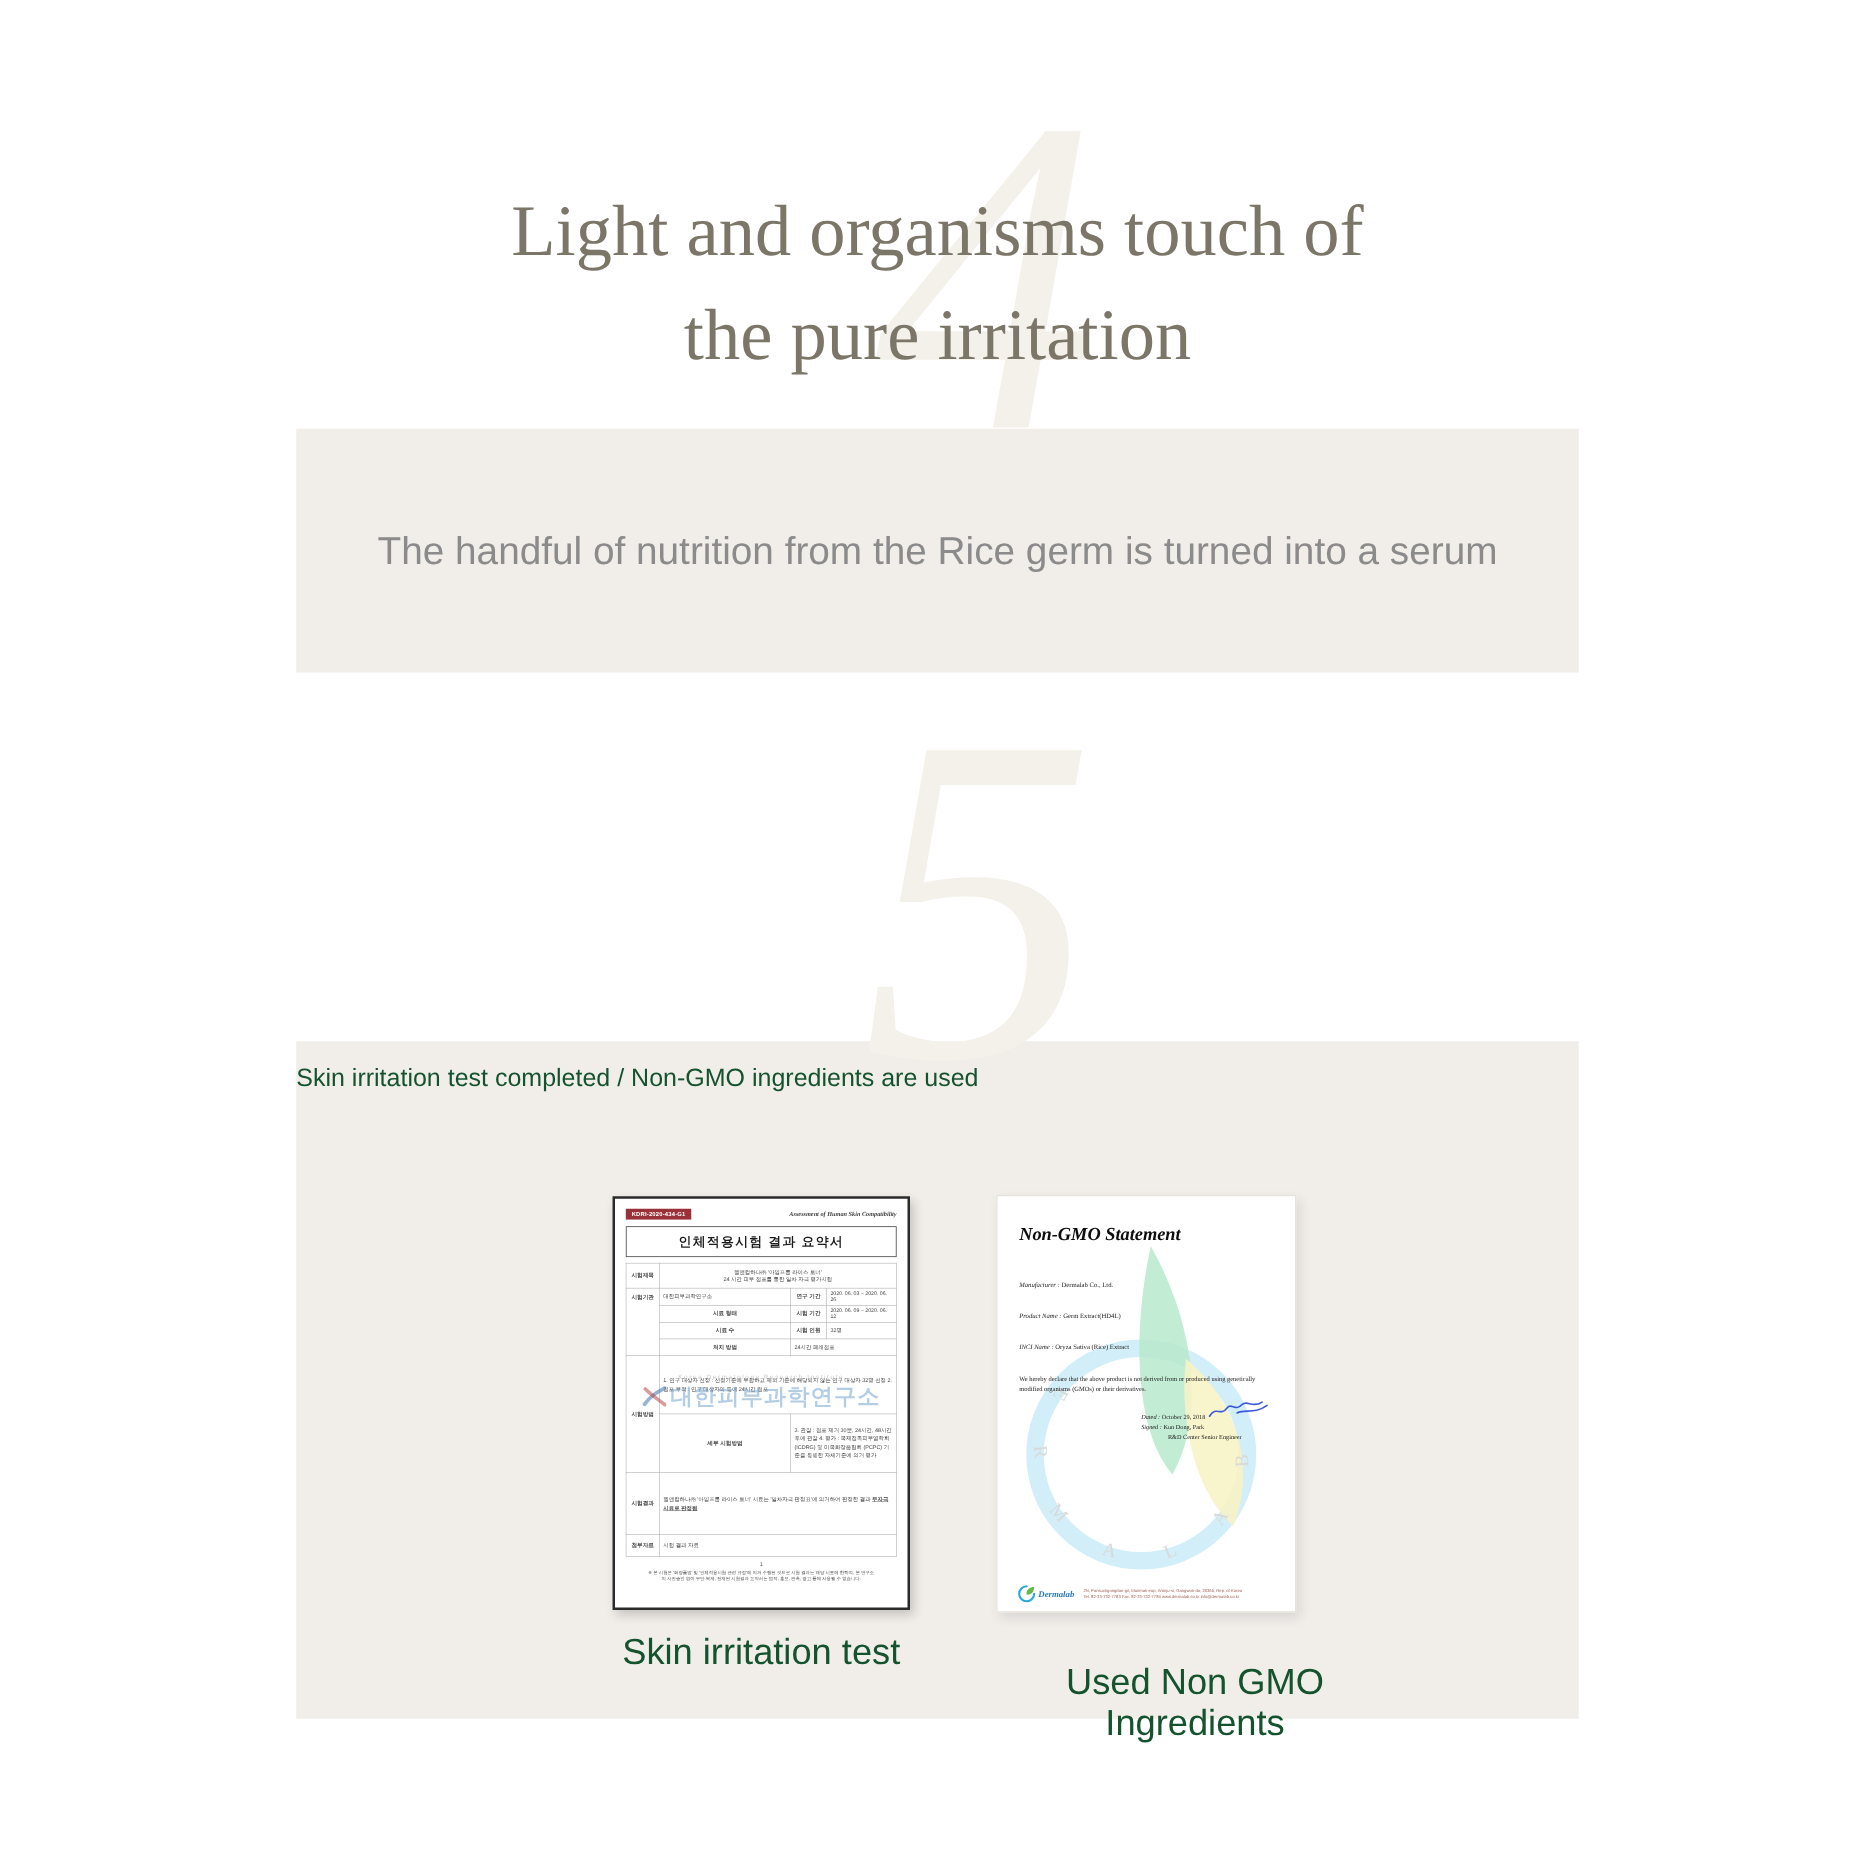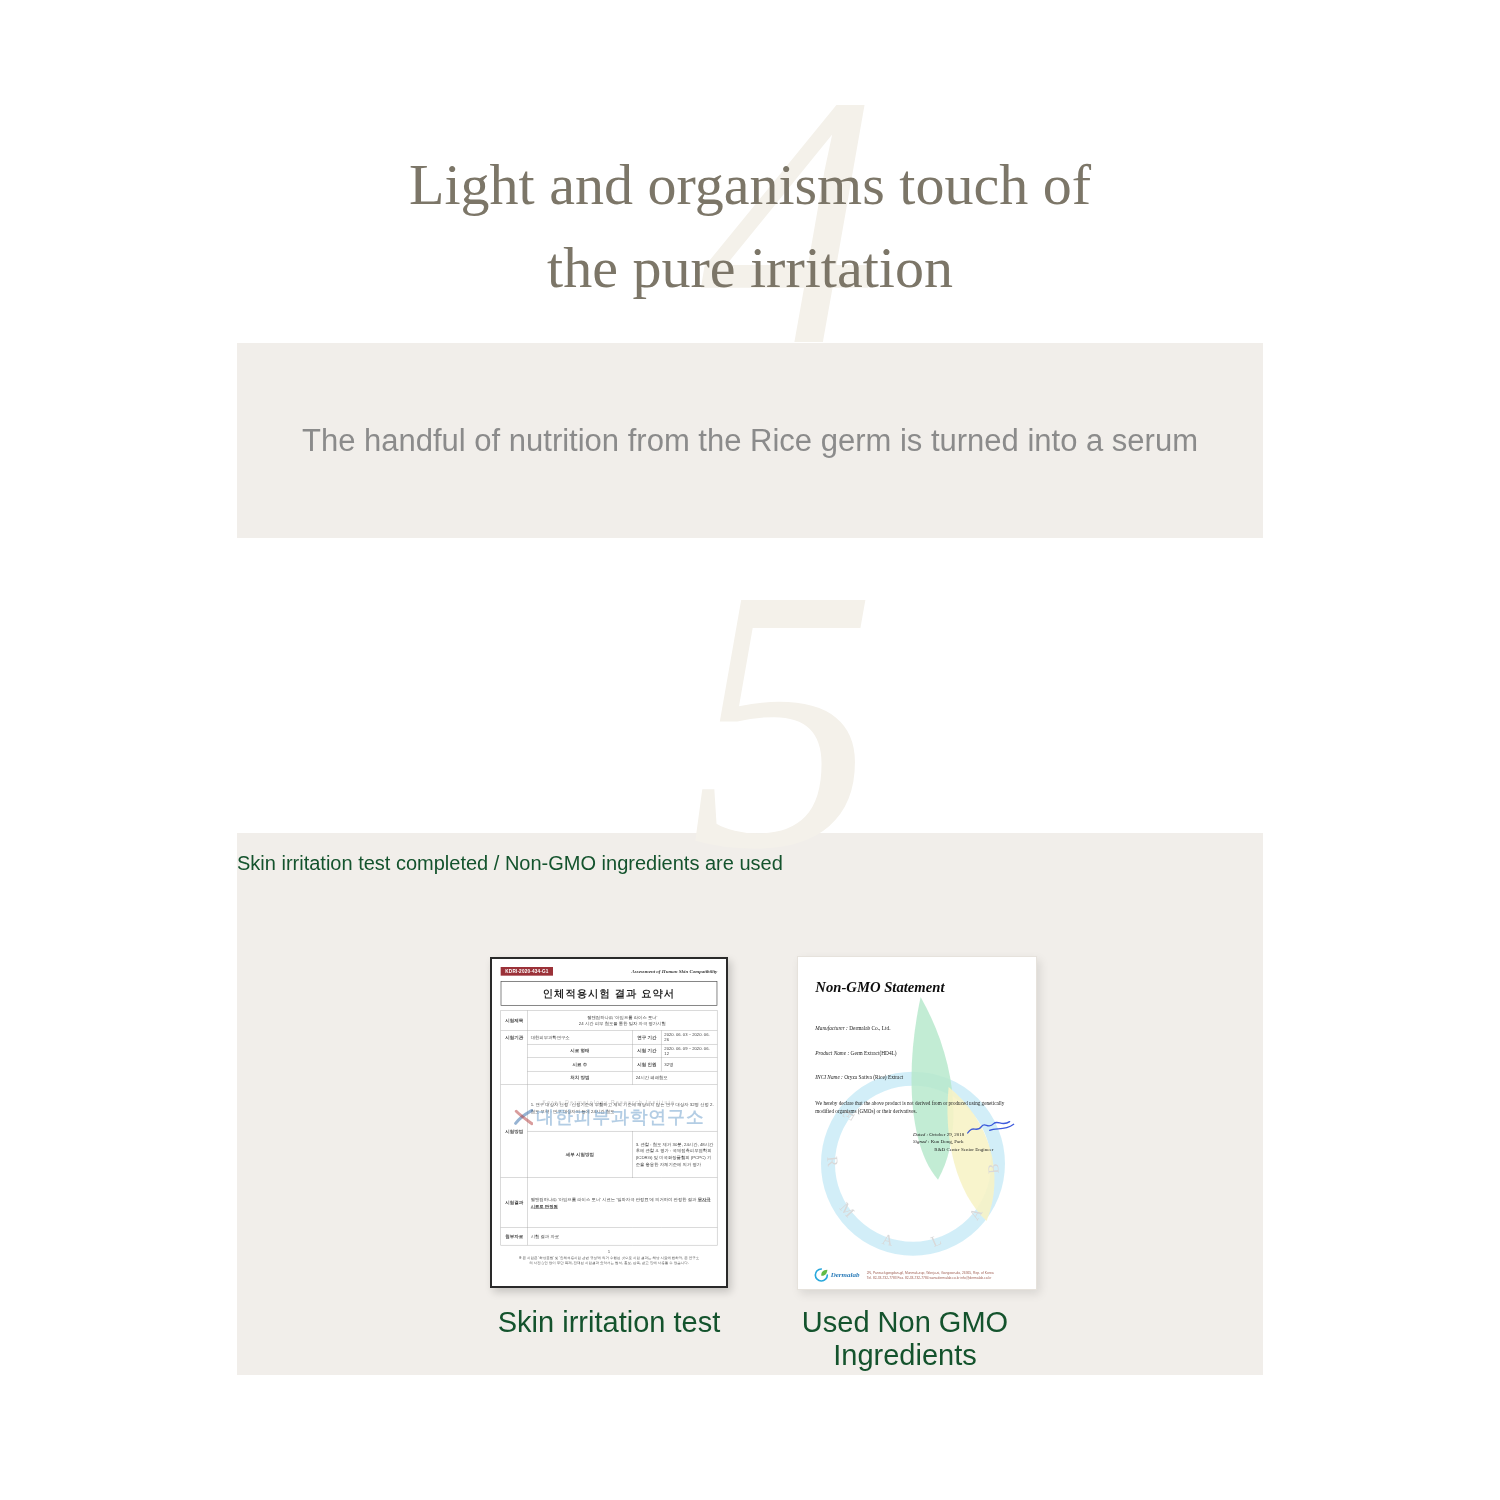--- a/index.html
+++ b/index.html
@@ -34,21 +34,21 @@
     font-size:31px; line-height:50px; color:#8b8b8b; text-align:center;
   }
   .box5-sub {
     position:absolute; left:237px; top:852px; width:1026px; z-index:3;
     text-align:left; font-size:20px; color:#14532d;
   }
   .caption {
     position:absolute; z-index:3; text-align:center; font-size:29px; color:#14532d; top:1306px;
   }
   .cap-left  { left:490px; width:238px; }
-  .cap-right { left:745px; width:320px; }
+  .cap-right { left:796px; width:320px;margin-top:24px; }
 
   
   .cert1 {
     position:absolute; left:490px; top:957px; width:238px; height:331px; z-index:3;
     background:#ffffff; border:2px solid #2a2a2a; box-shadow:3px 4px 8px rgba(0,0,0,.18);
     overflow:hidden;
   }
   .cert1-inner {
     position:absolute; left:0; top:0; width:702px; height:981px;
     transform:scale(0.3333); transform-origin:0 0;

